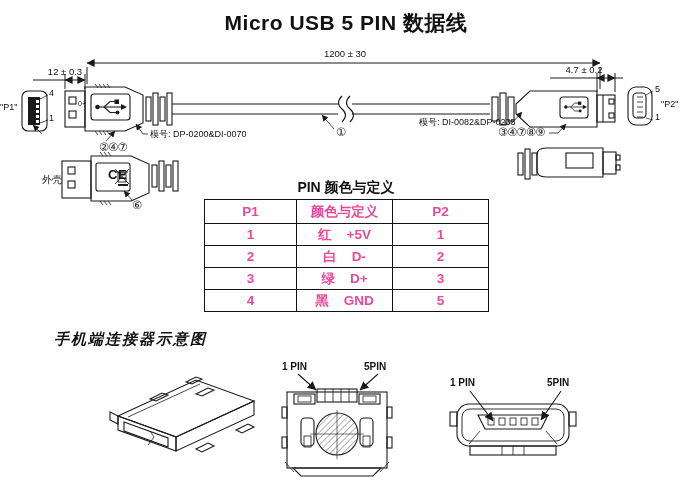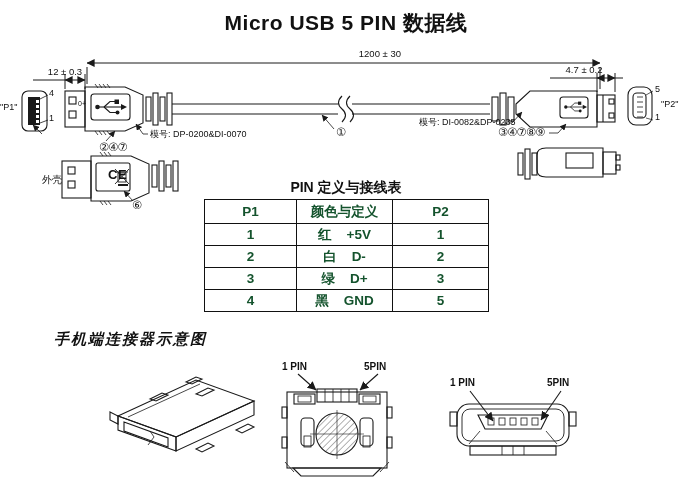--- a/index.html
+++ b/index.html
@@ -8,21 +8,21 @@
   .art { position:absolute; left:0; top:0; }
   .lbl { position:absolute; color:#111; white-space:nowrap; line-height:1; }
   .ttl { left:0; right:0; top:12px; text-align:center; font-size:21px; font-weight:bold; letter-spacing:0.5px; }
   .dim { font-size:9.5px; text-align:center; }
   .sm  { font-size:9px; }
   .cjk { font-size:10px; }
   .co  { font-size:11.5px; letter-spacing:-1px; }
   .pin-title { left:204px; width:284px; top:180px; text-align:center; font-size:14px; font-weight:bold; }
   .pin-table { position:absolute; left:204px; top:199px; border-collapse:collapse; table-layout:fixed; }
   .pin-table th, .pin-table td { border:1.6px solid #111; text-align:center; padding:0;
-      font-family:"Liberation Sans", sans-serif; font-weight:bold; font-size:13.5px; color:#14532d; height:21px; }
+      font-family:"Liberation Sans", sans-serif; font-weight:bold; font-size:13.5px; color:#ec4899; height:21px; }
   .pin-table th { height:23px; }
   .mid-flex { display:flex; align-items:center; justify-content:center; gap:15px; }
   .sec-head { left:54px; top:331px; font-size:15px; font-weight:bold; letter-spacing:2px;font-style:italic; }
   .pinlab { font-size:10px; font-weight:bold; }
   .ce { font-size:13px; font-weight:bold; letter-spacing:0.5px;margin-left:9px; }
 </style>
 </head>
 <body>
 
 <div class="page">
@@ -252,41 +252,41 @@
       <line x1="502" y1="446" x2="502" y2="455" stroke-width="0.8"></line>
       <line x1="513" y1="446" x2="513" y2="455" stroke-width="0.8"></line>
       <line x1="524" y1="446" x2="524" y2="455" stroke-width="0.8"></line>
       <line x1="470" y1="391" x2="493" y2="421" marker-end="url(#ah)"></line>
       <line x1="561" y1="391" x2="541" y2="420" marker-end="url(#ah)"></line>
     </g>
   </svg>
 
   <div class="lbl ttl">Micro USB 5 PIN 数据线</div>
 
-  <div class="lbl dim" style="left:289px; top:49px; width:112px;text-align:right;">1200 ± 30</div>
+  <div class="lbl dim" style="left:289px; top:49px; width:112px;">1200 ± 30</div>
   <div class="lbl dim" style="left:33px; top:67px; width:64px;">12 ± 0.3</div>
   <div class="lbl dim" style="left:552px; top:65px; width:64px;">4.7 ± 0.2</div>
 
   <div class="lbl sm" style="left:0px; top:103px;">"P1"</div>
   <div class="lbl sm" style="left:49px; top:89px;">4</div>
   <div class="lbl sm" style="left:49px; top:114px;">1</div>
   <div class="lbl cjk" style="left:42px; top:130px;margin-top:45px;">外壳</div>
   <div class="lbl" style="left:78px; top:100px; font-size:7px;">0+</div>
   <div class="lbl sm" style="left:150px; top:130px;">模号: DP-0200&amp;DI-0070</div>
   <div class="lbl co" style="left:99px; top:142px;">②④⑦</div>
   <div class="lbl co" style="left:336px; top:127px;">①</div>
   <div class="lbl sm" style="left:419px; top:118px;">模号: DI-0082&amp;DP-0235</div>
   <div class="lbl co" style="left:498px; top:127px;">③④⑦⑧⑨</div>
   <div class="lbl sm" style="left:655px; top:85px;">5</div>
   <div class="lbl sm" style="left:655px; top:113px;">1</div>
   <div class="lbl sm" style="left:661px; top:100px;">"P2"</div>
   <div class="lbl ce" style="left:99px; top:168px;">CE</div>
   <div class="lbl co" style="left:132px; top:200px;">⑥</div>
 
-  <div class="lbl pin-title">PIN 定义与接线表</div>
+  <div class="lbl pin-title">PIN 颜色与定义</div>
 
   <table class="pin-table">
     <colgroup>
         <col style="width:92px">
         <col style="width:96px">
         <col style="width:96px">
       </colgroup>
     <thead>
       <tr>
         <th>P1</th>

